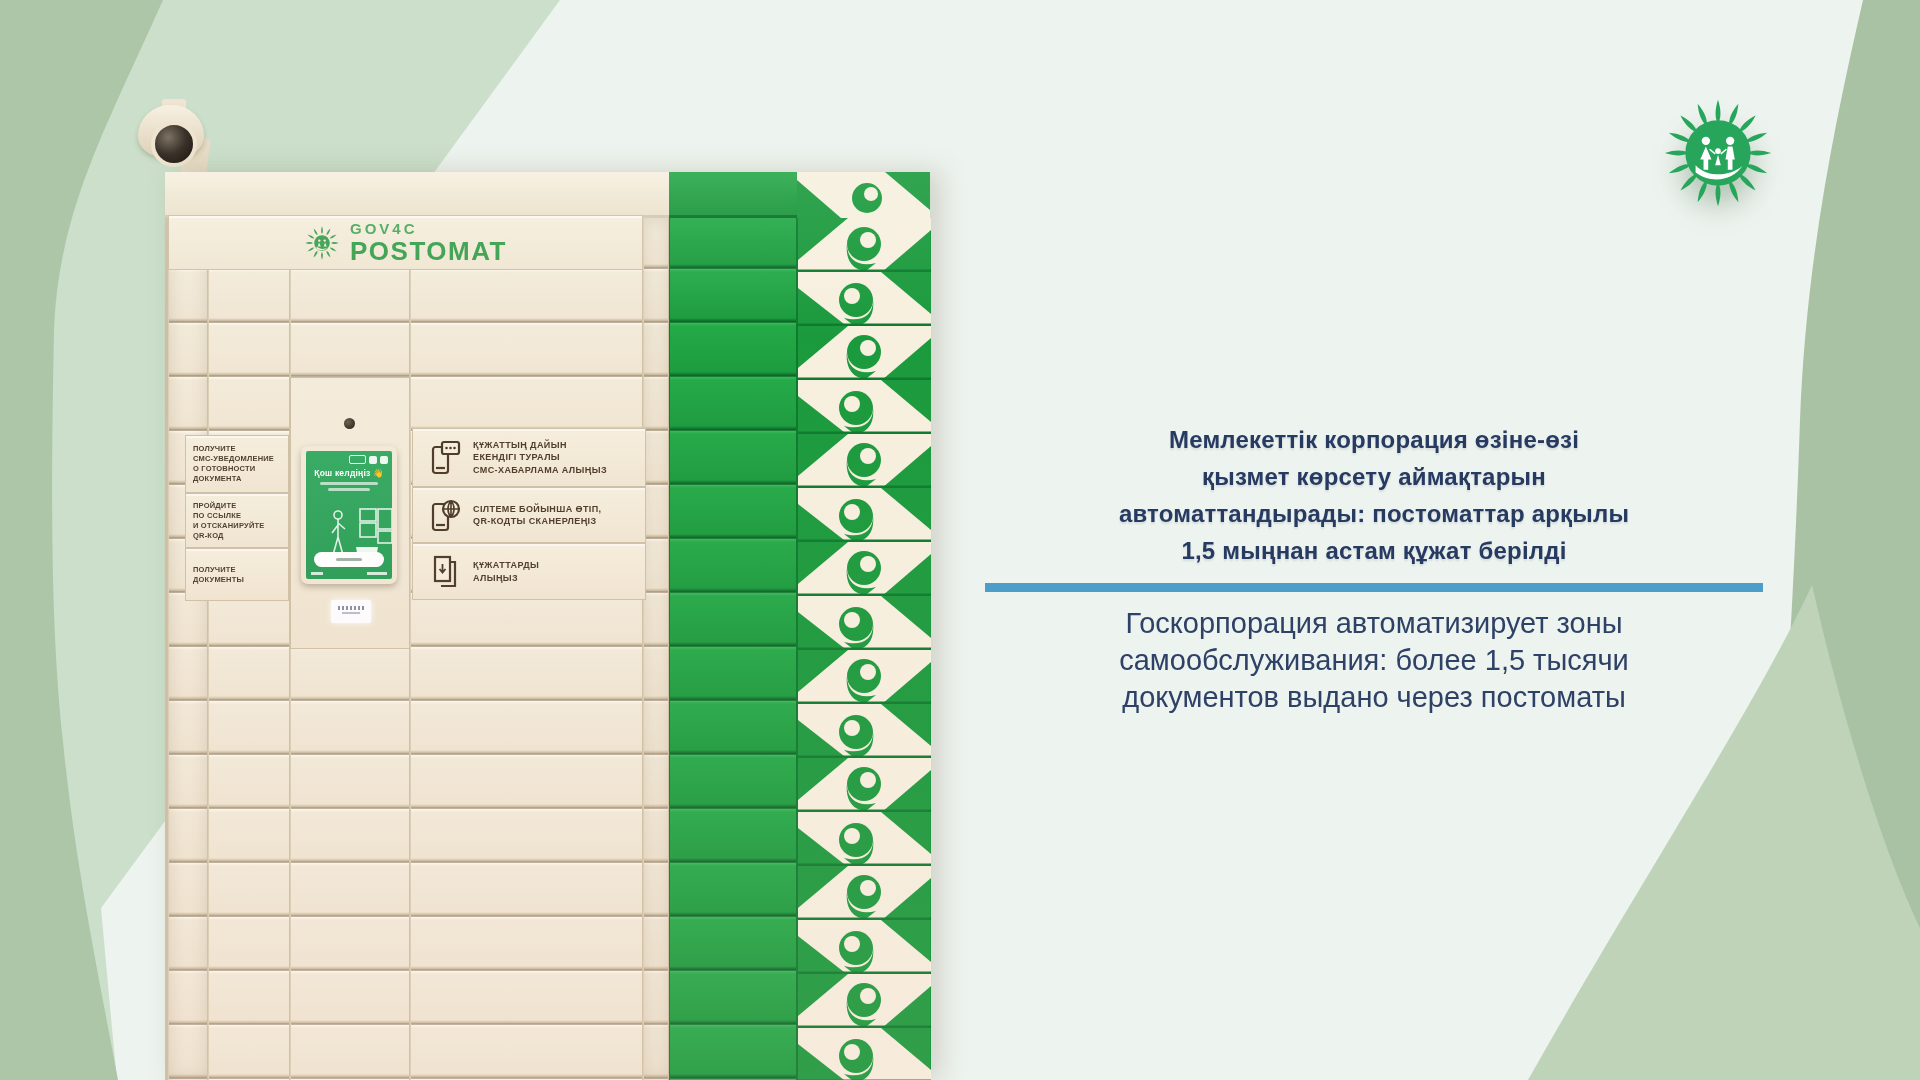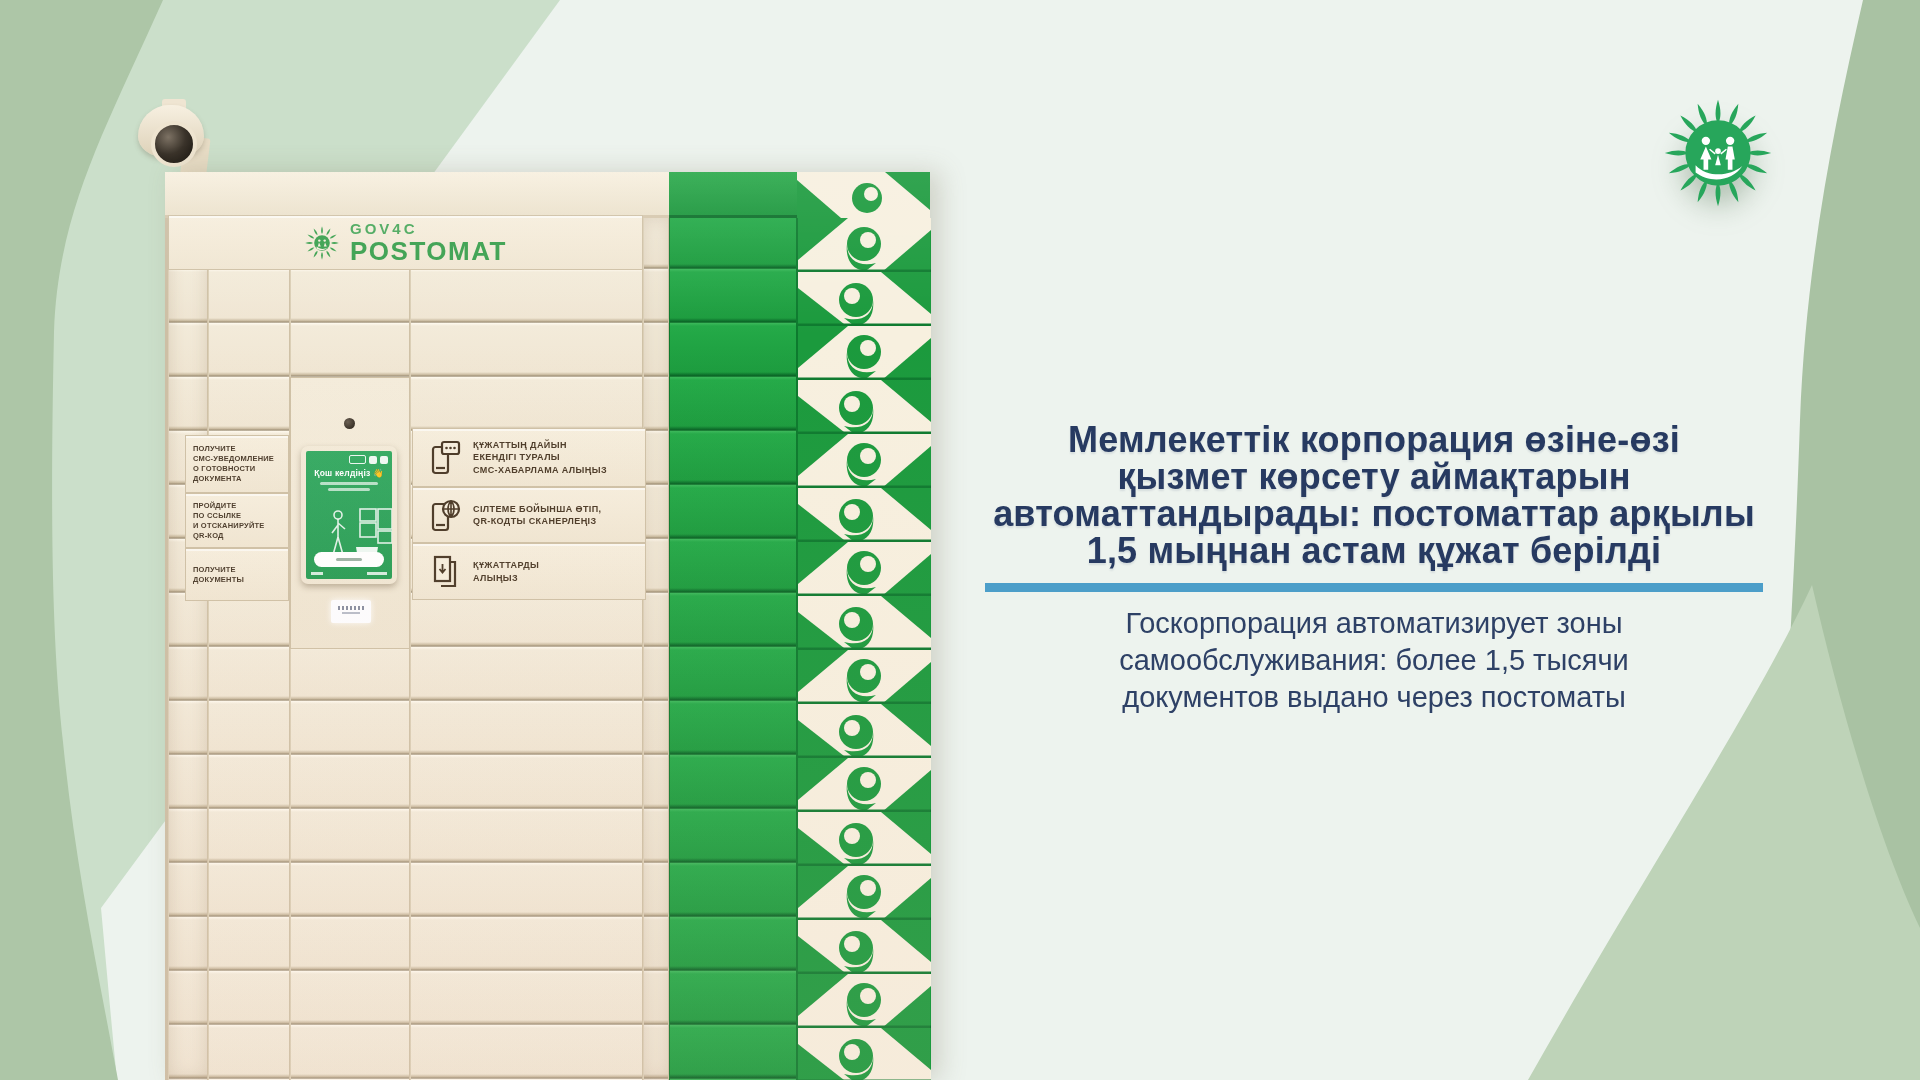--- a/index.html
+++ b/index.html
@@ -74,21 +74,21 @@
   .cam-stub{position:absolute;left:24px;top:-4px;width:24px;height:12px;background:#efe5d2;border-radius:3px;}
   .cam-dome{position:absolute;left:0;top:2px;width:66px;height:52px;
         background:linear-gradient(#f7f0e1,#ddd1b8);border-radius:33px 33px 42% 42%;
         box-shadow:0 3px 5px rgba(110,100,80,.3);}
   .cam-lens{position:absolute;left:13px;top:16px;width:38px;height:38px;border-radius:50%;
         border:4px solid #eee4d0;
         background:radial-gradient(circle at 35% 32%,#7d7264 0%,#3a332a 48%,#16120d 100%);}
 
   
   .content{position:absolute;left:985px;top:421px;width:778px;text-align:center;}
-  .headline{margin:0;font-size:36px;line-height:37px;font-weight:bold;color:#273a61;
+  .headline{margin:0;font-size:24px;line-height:37px;font-weight:bold;color:#273a61;
         letter-spacing:.2px;text-shadow:0 2px 2px rgba(40,60,100,.12);}
   .divider{width:100%;height:9px;background:#4c9ec9;margin:14px auto 0;}
   .subtitle{margin:13px 0 4px;font-size:29px;line-height:37px;font-weight:400;color:#2e4166;}
 
   .corp-logo{position:absolute;left:1662px;top:97px;width:112px;height:112px;
         filter:drop-shadow(0 16px 10px rgba(90,120,90,.35));}
 </style>
 </head>
 <body>
 

